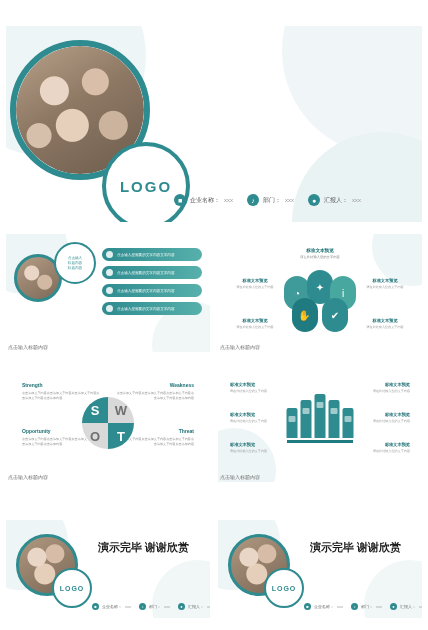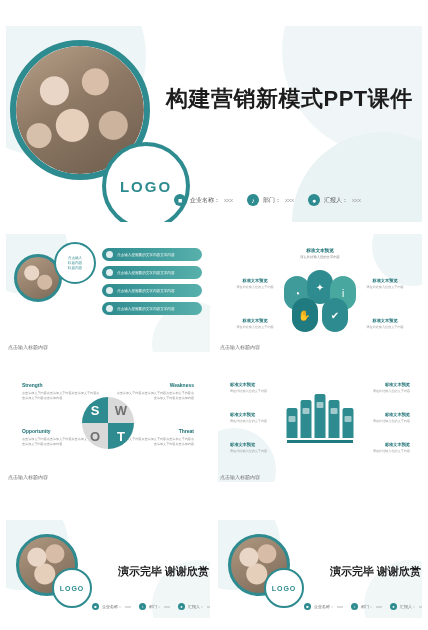--- a/index.html
+++ b/index.html
@@ -261,22 +261,22 @@
       linear-gradient(150deg,#b09880 0%, #7a6857 100%);
   }
   .thanks .logoring {
     position: absolute; left: 46px; top: 48px;
     width: 40px; height: 40px; border-radius: 50%;
     border: 2px solid #2e8b8f; background: #fff;
     display: flex; align-items: center; justify-content: center;
     font-size: 7px; letter-spacing: 1px; color: #2e8b8f; font-weight: bold;
   }
   .thanks .tx {
-    position: absolute; left: 92px; top: 44px;
-    font-size: 11px; font-weight: bold; color: #1d1d1d; margin-left: 20px;
+    position: absolute; left: 92px; top: 20px;
+    font-size: 11px; font-weight: bold; color: #1d1d1d;
   }
   .thanks .footer {
     position: absolute; left: 86px; bottom: 8px;
     display: flex; gap: 8px; align-items: center;
   }
   .thanks .fitem { display: flex; align-items: center; gap: 3px; }
   .thanks .fdot {
     width: 7px; height: 7px; border-radius: 50%; background: #2e8b8f;
     color: #fff; font-size: 4px;
     display: flex; align-items: center; justify-content: center;
@@ -295,21 +295,20 @@
     <div class="bgblob-c"></div>
 
     <div class="ringbig">
       <div class="photo"></div>
     </div>
 
     <div class="ringsmall">
       <span class="logotext">LOGO</span>
     </div>
 
-    <div class="maintitle">构建营销新模式PPT课件</div>
 
     <div class="infobar">
       <div class="infoitem">
         <span class="dot">■</span>
         <span class="infotext">企业名称：</span>
         <span class="infoval">xxx</span>
       </div>
       <div class="infoitem">
         <span class="dot">♪</span>
         <span class="infotext">部门：</span>

